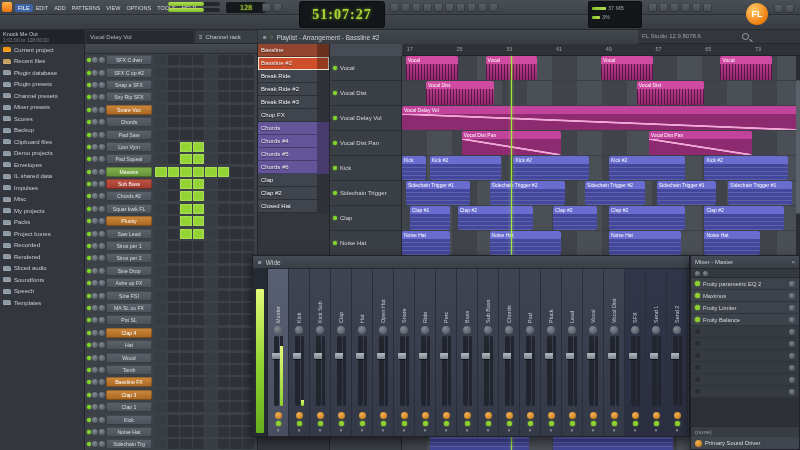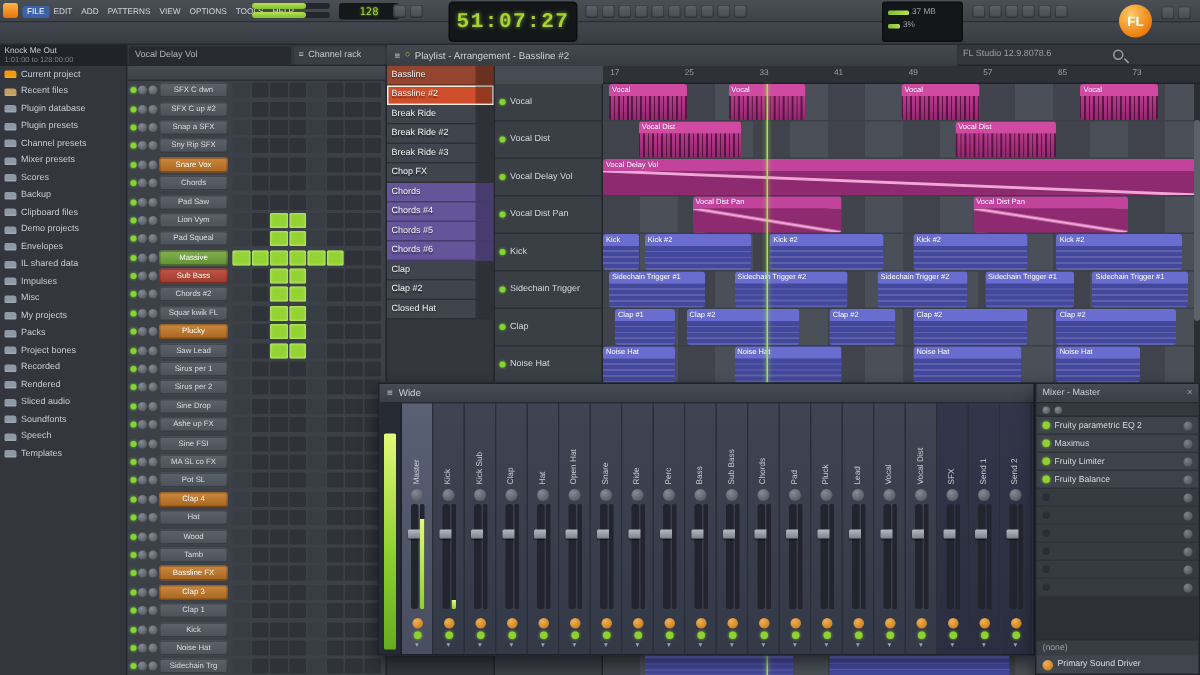--- a/index.html
+++ b/index.html
@@ -19,21 +19,21 @@
 #bpm-lcd{position:absolute;left:226px;top:2px;width:40px;height:11px;background:#15181a;border-radius:2px;color:#a8d432;font-family:"DejaVu Sans Mono",monospace;font-size:7px;display:flex;align-items:center;justify-content:center;text-shadow:0 0 2px rgba(160,210,50,.8);}
 .icon-group{position:absolute;display:flex;gap:2px;align-items:center;}
 #icons-row1_left{left:262px;top:3px;}
 #icons-row1_mid{left:390px;top:3px;}
 #icons-row1_right{left:648px;top:3px;}
 #icons-row2_left{left:4px;top:18px;}
 #icons-row2_mid{left:88px;top:18px;}
 #icons-row2_right{left:648px;top:18px;}
 .t-icon{width:9px;height:9px;border-radius:2px;background:linear-gradient(#5d636b,#464b52);box-shadow:inset 0 0 0 1px rgba(0,0,0,.3);}
 #time-panel{position:absolute;left:299px;top:1px;width:86px;height:27px;background:#141719;border:1px solid #0c0e10;border-radius:3px;display:flex;align-items:center;justify-content:center;z-index:6;}
-#time-text{font-family:Liberation Mono, monospace;font-size:14px;font-weight:bold;color:#a8d432;text-shadow:0 0 3px rgba(160,212,50,.75);letter-spacing:1px;}
+#time-text{font-family:Liberation Serif, serif;font-size:14px;font-weight:bold;color:#a8d432;text-shadow:0 0 3px rgba(160,212,50,.75);letter-spacing:1px;}
 #cpu-panel{position:absolute;left:588px;top:1px;width:54px;height:27px;background:#141719;border:1px solid #0c0e10;border-radius:2px;z-index:6;padding:3px 3px;font-size:5.5px;color:#9aa1a8;}
 .cpu-line{display:flex;align-items:center;gap:2px;margin-bottom:3px;}
 .cpu-bar{height:3px;background:linear-gradient(90deg,#7fbf2c,#b9e152);border-radius:1px;display:inline-block;}
 #fl-logo{position:absolute;left:746px;top:3px;width:22px;height:22px;border-radius:50%;background:radial-gradient(circle at 35% 30%,#ffc966,#ee7f10 70%,#c56408);display:flex;align-items:center;justify-content:center;color:#fff;font-weight:bold;font-size:9px;z-index:6;}
 #corner-btns{position:absolute;left:774px;top:4px;display:flex;gap:2px;}
 #transport{position:absolute;left:252px;top:17px;display:flex;gap:2px;}
 .tbtn{width:14px;height:11px;background:linear-gradient(#5d636b,#43484f);border-radius:2px;display:flex;align-items:center;justify-content:center;font-size:6px;box-shadow:inset 0 0 0 1px rgba(0,0,0,.3);}
 .tbtn.play{color:#9fd838;}.tbtn.stop{color:#c6cad0;}.tbtn.rec{color:#e05545;}
 #mode-switch{position:absolute;left:228px;top:16px;display:flex;flex-direction:column;font-size:4.5px;color:#8e959c;line-height:6px;}
 #snap-box{position:absolute;left:390px;top:17px;width:42px;height:11px;background:#2c3036;border-radius:2px;display:flex;align-items:center;gap:2px;padding:0 3px;font-size:6px;color:#c6cad0;}

